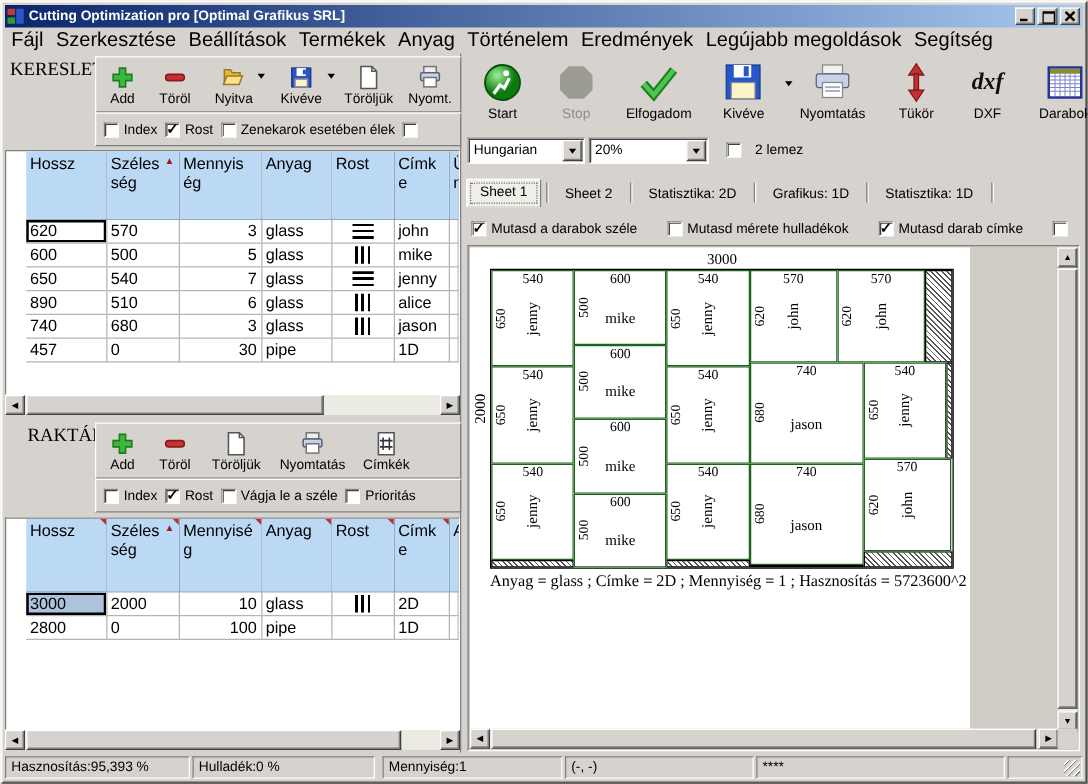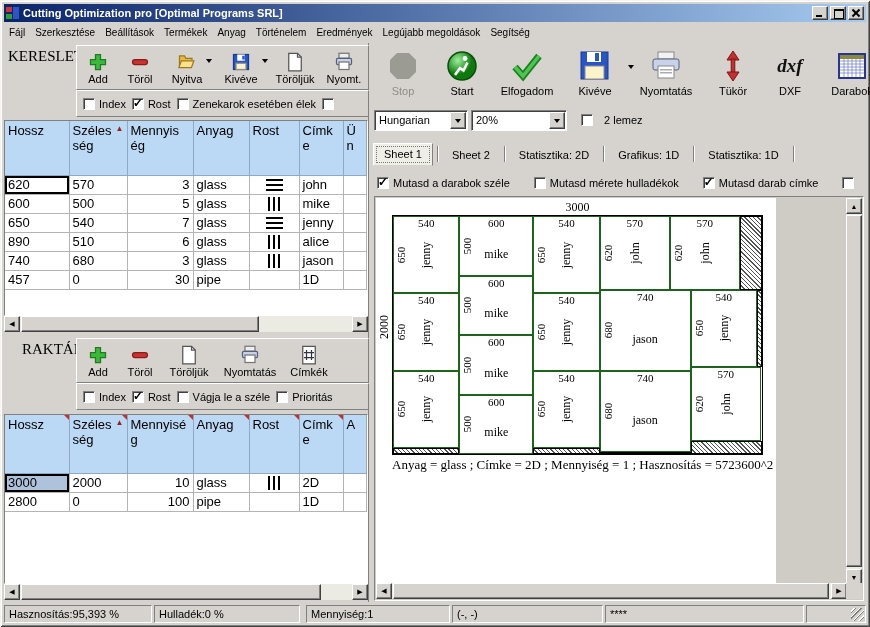--- a/index.html
+++ b/index.html
@@ -20,40 +20,40 @@
   .title-text { color:#fff; font-size:11px; font-weight:bold; white-space:nowrap; }
   .winbtns { margin-left:auto; display:flex; gap:2px; }
   .wbtn { width:16px; height:14px; background:#D6D3CE; position:relative;
           border:1px solid; border-color:#fff #404040 #404040 #fff; box-shadow:inset -1px -1px 0 #808080; }
   .g-min::after { content:""; position:absolute; left:3px; bottom:2px; width:6px; height:2px; background:#000; }
   .g-max::after { content:""; position:absolute; left:3px; top:2px; width:8px; height:7px; border:1px solid #000; border-top-width:2px; }
   .g-close::before,.g-close::after { content:""; position:absolute; left:2px; top:5px; width:10px; height:2px; background:#000; }
   .g-close::before { transform:rotate(45deg); } .g-close::after { transform:rotate(-45deg); }
 
   
-  .menubar { position:absolute; left:4px; top:23px; width:862px; height:19px; display:flex; align-items:center; font-size:10px; }
+  .menubar { position:absolute; left:4px; top:23px; width:862px; height:19px; display:flex; align-items:center; font-size:16px; }
   .menu-item { padding:2px 5px; color:#000; }
 
   
   .left-panel { position:absolute; left:3px; top:43px; width:366px; height:559px; background:#D6D3CE; border-right:1px solid #808080; }
   .right-panel { position:absolute; left:371px; top:43px; width:496px; height:560px; background:#D6D3CE; }
 
   .grp-label { position:absolute; font-family:"Liberation Serif", serif; font-size:15px; color:#000; }
   .tb-box { position:absolute; background:#D6D3CE; border:1px solid; border-color:#fff #808080 #808080 #fff; display:flex; align-items:center; overflow:hidden; }
   .sbt { text-align:center; font-size:11px; position:relative; padding-top:2px; flex:none; }
   .sbt .ic { display:block; height:21px; margin:0 auto; }
   .sbt svg { display:block; margin:0 auto; }
   .ddarrow { position:absolute; right:1px; top:9px; width:0; height:0; border-left:3px solid transparent; border-right:3px solid transparent; border-top:4px solid #000; }
   .cbrow { position:absolute; background:#D6D3CE; border:1px solid; border-color:#fff #808080 #808080 #fff; display:flex; align-items:center; gap:6px; padding-left:6px; overflow:hidden; font-size:11px; white-space:nowrap; }
   .cbitem { display:flex; align-items:center; gap:4px; flex:none; }
   .cb { width:12px; height:12px; background:#fff; border:1px solid; border-color:#808080 #fff #fff #808080; box-shadow:inset 1px 1px 0 #404040; position:relative; flex:none; }
   .cb-true::after { content:"✓"; position:absolute; left:0px; top:-3px; font-size:12px; font-weight:bold; color:#000; }
 
   
-  .tblbox { position:absolute; background:#fff; border:1px solid; border-color:#808080 #fff #fff #808080; overflow:hidden; }
+  .tblbox { position:absolute; background:#fff; border:1px solid; border-color:#808080 #fff #fff #808080; overflow:hidden;padding-left:16px; }
   table.grid { border-collapse:collapse; table-layout:fixed; width:100%; font-size:13px; }
   table.grid th { background:#BBD9F5; font-weight:normal; text-align:left; vertical-align:top; padding:2px 3px;
                   border-right:1px solid #8FA9C4; border-bottom:1px solid #8FA9C4; position:relative; word-break:break-all; }
   table.grid td { border-right:1px solid #B4B4B4; border-bottom:1px solid #B4B4B4; padding:0 3px; height:19px; vertical-align:middle; background:#fff; }
   td.num { text-align:right; padding-right:6px; }
   td.rostcell { text-align:center; }
   .hwrap { display:inline-block; max-width:40px; }
   .hwrap.wide { max-width:100%; }
   .sortarrow::after { content:"▲"; }
   .sortarrow { position:absolute; right:3px; top:3px; font-size:8px; color:#99201F; }
@@ -115,21 +115,21 @@
   .grip { position:absolute; right:1px; bottom:1px; width:13px; height:13px;
           background:repeating-linear-gradient(135deg, transparent 0 2px, #fff 2px 3px, #808080 3px 4px); }
 </style>
 </head>
 <body>
 
 <div class="win">
 
   <div class="titlebar">
     <span class="app-icon"></span>
-    <span class="title-text">Cutting Optimization pro [Optimal Programs SRL]</span>
+    <span class="title-text">Cutting Optimization pro [Optimal Grafikus SRL]</span>
     <span class="winbtns">
       <span class="wbtn g-min"></span>
       <span class="wbtn g-max"></span>
       <span class="wbtn g-close"></span>
     </span>
   </div>
 
   <div class="menubar">
     <span class="menu-item">Fájl</span>
     <span class="menu-item">Szerkesztése</span>
@@ -428,43 +428,43 @@
     <div class="hscroll" style="left:1px; top:541px; width:364px; height:16px;">
       <span class="sbtn arr-l" style="left:0; top:0;"></span>
       <span class="thumb" style="left:17px; top:0; width:300px; height:16px;"></span>
       <span class="sbtn arr-r" style="right:0; top:0;"></span>
     </div>
   </div>
 
   <div class="right-panel">
 
     <div class="main-toolbar">
-      <div class="tbtn en-false" style="width:60px;">
-        <span class="bigic">
-            <svg width="34" height="34" viewBox="0 0 34 34">
-              <polygon points="11,4 23,4 30,11 30,23 23,30 11,30 4,23 4,11" fill="#9C9B93"></polygon>
-            </svg>
-          </span>
-        <span>Stop</span>
-      </div>
       <div class="tbtn" style="width:58px;">
         <span class="bigic">
             <svg width="34" height="34" viewBox="0 0 34 34">
               <defs>
                 <radialGradient id="gg" cx="35%" cy="30%">
                   <stop offset="0%" stop-color="#9CF09C"></stop>
                   <stop offset="100%" stop-color="#0E7A0E"></stop>
                 </radialGradient>
               </defs>
               <circle cx="17" cy="17" r="14" fill="url(#gg)" stroke="#0A4F0A" stroke-width="1.5"></circle>
               <circle cx="20" cy="9.5" r="2.4" fill="#fff"></circle>
               <path d="M10 26l5-7 3.5 2.5 4-8" stroke="#fff" stroke-width="2.6" fill="none"></path>
             </svg>
           </span>
         <span>Start</span>
+      </div>
+      <div class="tbtn en-false" style="width:60px;">
+        <span class="bigic">
+            <svg width="34" height="34" viewBox="0 0 34 34">
+              <polygon points="11,4 23,4 30,11 30,23 23,30 11,30 4,23 4,11" fill="#9C9B93"></polygon>
+            </svg>
+          </span>
+        <span>Stop</span>
       </div>
       <div class="tbtn" style="width:72px;">
         <span class="bigic">
             <svg width="36" height="34" viewBox="0 0 36 34">
               <path d="M6 18l8 9L30 7" stroke="#18821B" stroke-width="7" fill="none"></path>
               <path d="M6 18l8 9L30 7" stroke="#4FC455" stroke-width="3.6" fill="none"></path>
             </svg>
           </span>
         <span>Elfogadom</span>
       </div>

